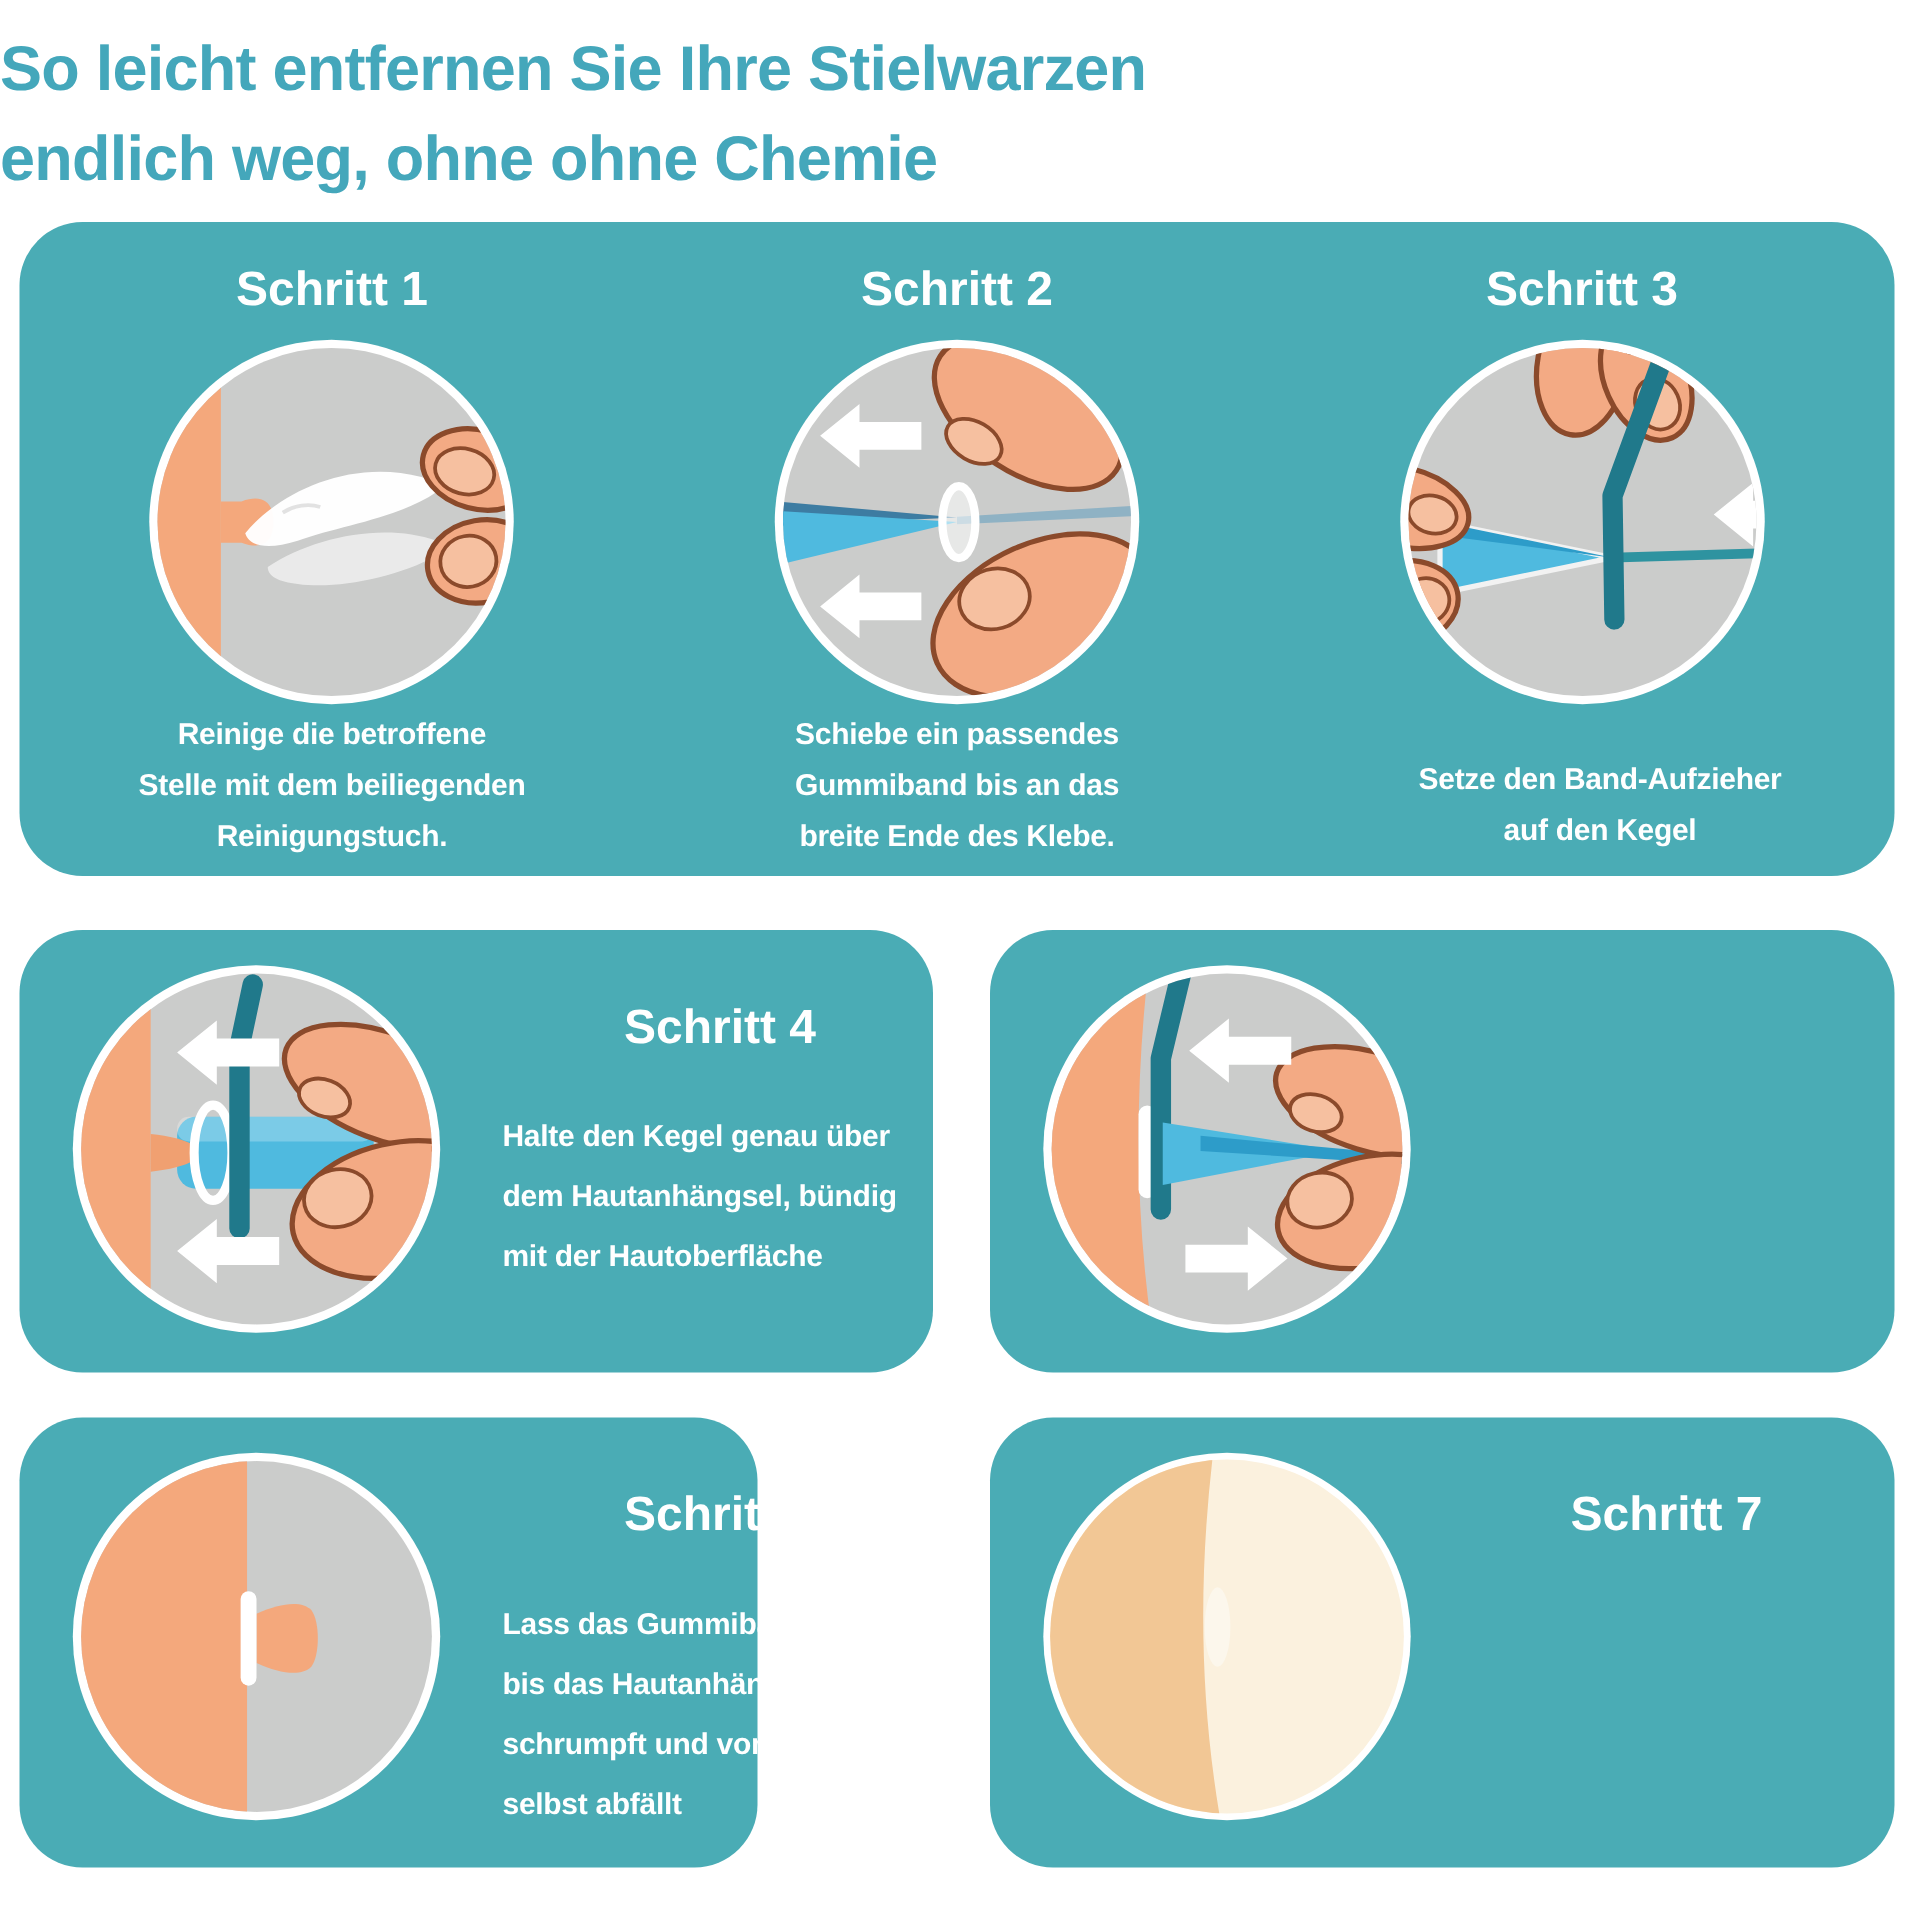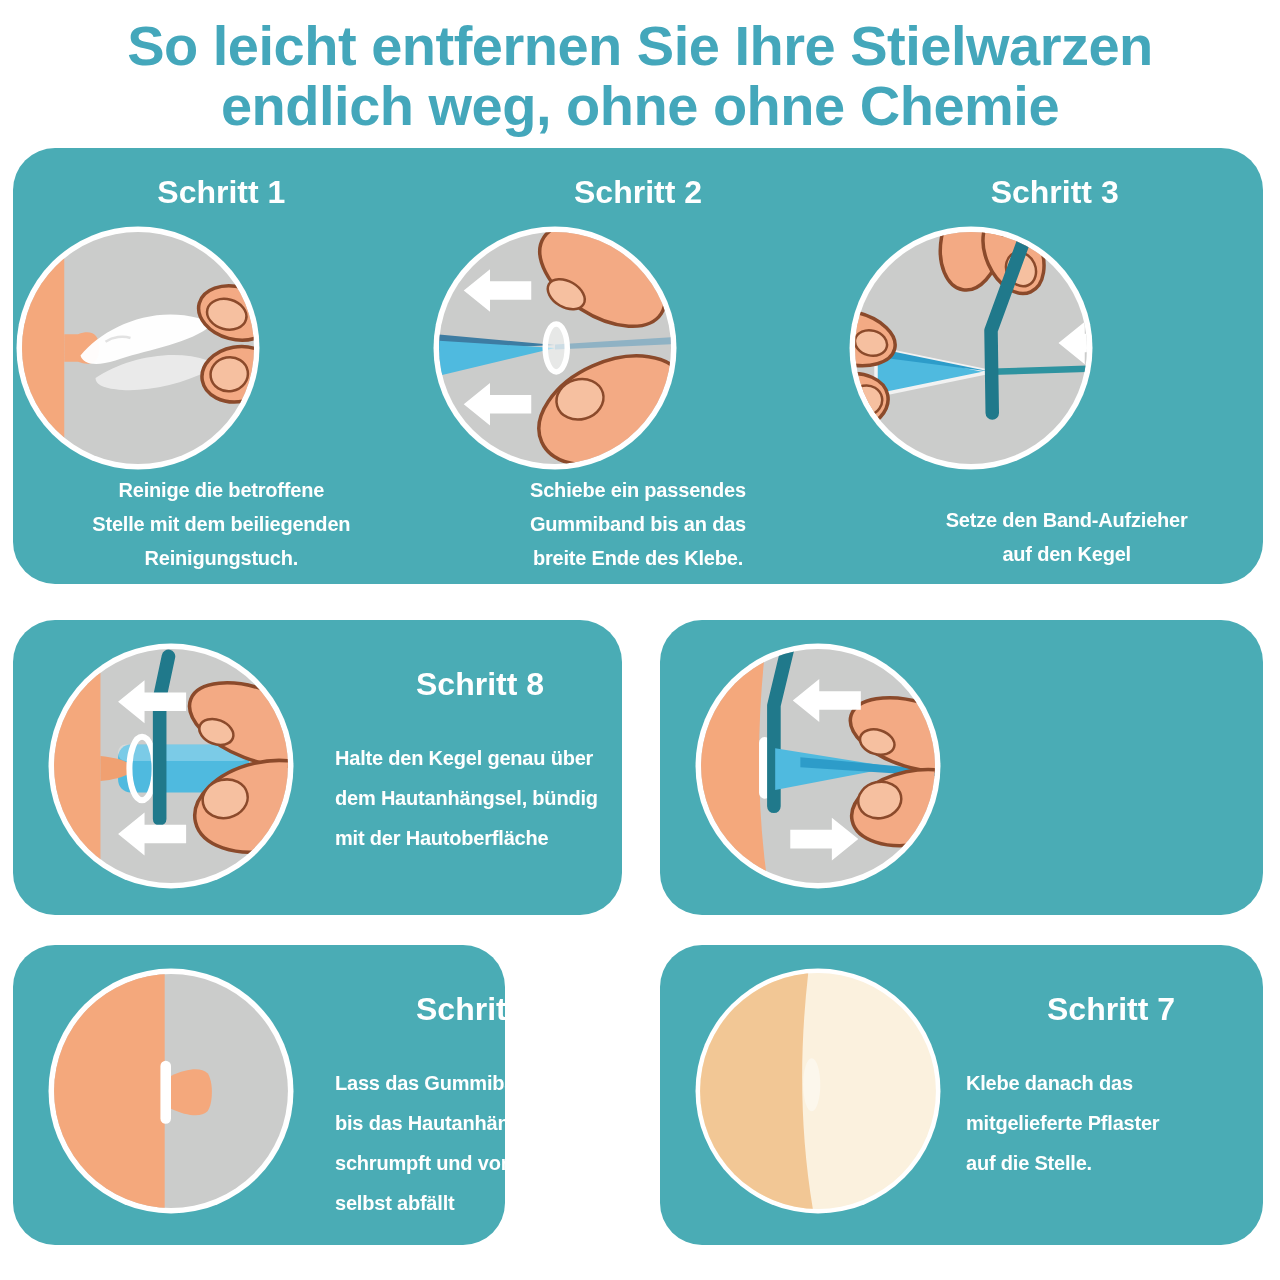--- a/index.html
+++ b/index.html
@@ -24,29 +24,29 @@
   html,body{margin:0;padding:0;}
   body{
     width:1280px;height:1280px;
     background:var(--page-bg);
     font-family:"Liberation Sans", sans-serif;
     position:relative;overflow:hidden;
   }
   .page{position:absolute;inset:0;}
   .title{
     position:absolute;top:16px;left:0;width:1280px;
-    text-align:center;color:var(--title-text);
-    font-size:56px;font-weight:bold;line-height:60px;letter-spacing:-0.5px;
+    text-align:left;color:var(--title-text);
+    font-size:42px;font-weight:bold;line-height:60px;letter-spacing:-0.5px;
   }
   .panel{
     position:absolute;background:var(--panel-bg);border-radius:42px;
     color:var(--step-text);
   }
   .panel-row1{left:13px;top:148px;width:1250px;height:436px;display:flex;}
-  .col{flex:1 1 0;display:flex;flex-direction:column;}
+  .col{flex:1 1 0;display:flex;flex-direction:column;align-items:center;}
   .step-heading{
     margin:0;font-size:32px;font-weight:bold;color:var(--step-text);
     text-align:center;line-height:36px;
   }
   .col .step-heading{margin-top:26px;}
   .circle-wrap{width:250px;height:250px;margin-top:13px;}
   .circle-wrap svg{display:block;width:100%;height:100%;}
   .caption{
     margin:0;font-weight:bold;color:var(--step-text);
     white-space:pre;letter-spacing:-0.2px;
@@ -209,21 +209,21 @@
             <ellipse class="nail" cx="68" cy="36.5" rx="7" ry="4.8" transform="rotate(21 68 36.5)"></ellipse>
             <ellipse class="finger" cx="87" cy="66" rx="28" ry="17.5" transform="rotate(-13 87 66)"></ellipse>
             <ellipse class="nail" cx="71.5" cy="63" rx="9" ry="7.6" transform="rotate(-13 71.5 63)"></ellipse>
           </g>
           <polygon class="arrow" transform="translate(29,24.5)" points="0,0 10.5,-8.5 10.5,-3.7 27,-3.7 27,3.7 10.5,3.7 10.5,8.5"></polygon>
           <polygon class="arrow" transform="translate(29,77)" points="0,0 10.5,-8.5 10.5,-3.7 27,-3.7 27,3.7 10.5,3.7 10.5,8.5"></polygon>
         </g>
       </svg>
     </div>
     <div class="side-text left-col">
-      <h2 class="step-heading">Schritt 8</h2>
+      <h2 class="step-heading">Schritt 4</h2>
       <p class="caption">Halte den Kegel genau über
 dem Hautanhängsel, bündig
 mit der Hautoberfläche</p>
     </div>
   </section>
 
   <section class="panel p5">
     <div class="side-circle">
       <svg viewBox="0 0 100 100">
         <defs>
@@ -289,19 +289,16 @@
         <circle cx="50" cy="50" r="48.6" fill="#FFFFFF"></circle>
         <g clip-path="url(#c7)">
           <rect width="100" height="100" fill="var(--plaster-cream)"></rect>
           <path fill="var(--skin-cream)" d="M0,0 L46.5,0 C42.5,33 42.5,66 48.5,100 L0,100 Z"></path>
           <ellipse cx="47.5" cy="47.5" rx="3.4" ry="10.5" fill="#FCF7EC"></ellipse>
         </g>
       </svg>
     </div>
     <div class="side-text right-col">
       <h2 class="step-heading">Schritt 7</h2>
-      <p class="caption">Klebe danach das
-mitgelieferte Pflaster
-auf die Stelle.</p>
     </div>
   </section>
 
 </div>
 
 </body></html>

